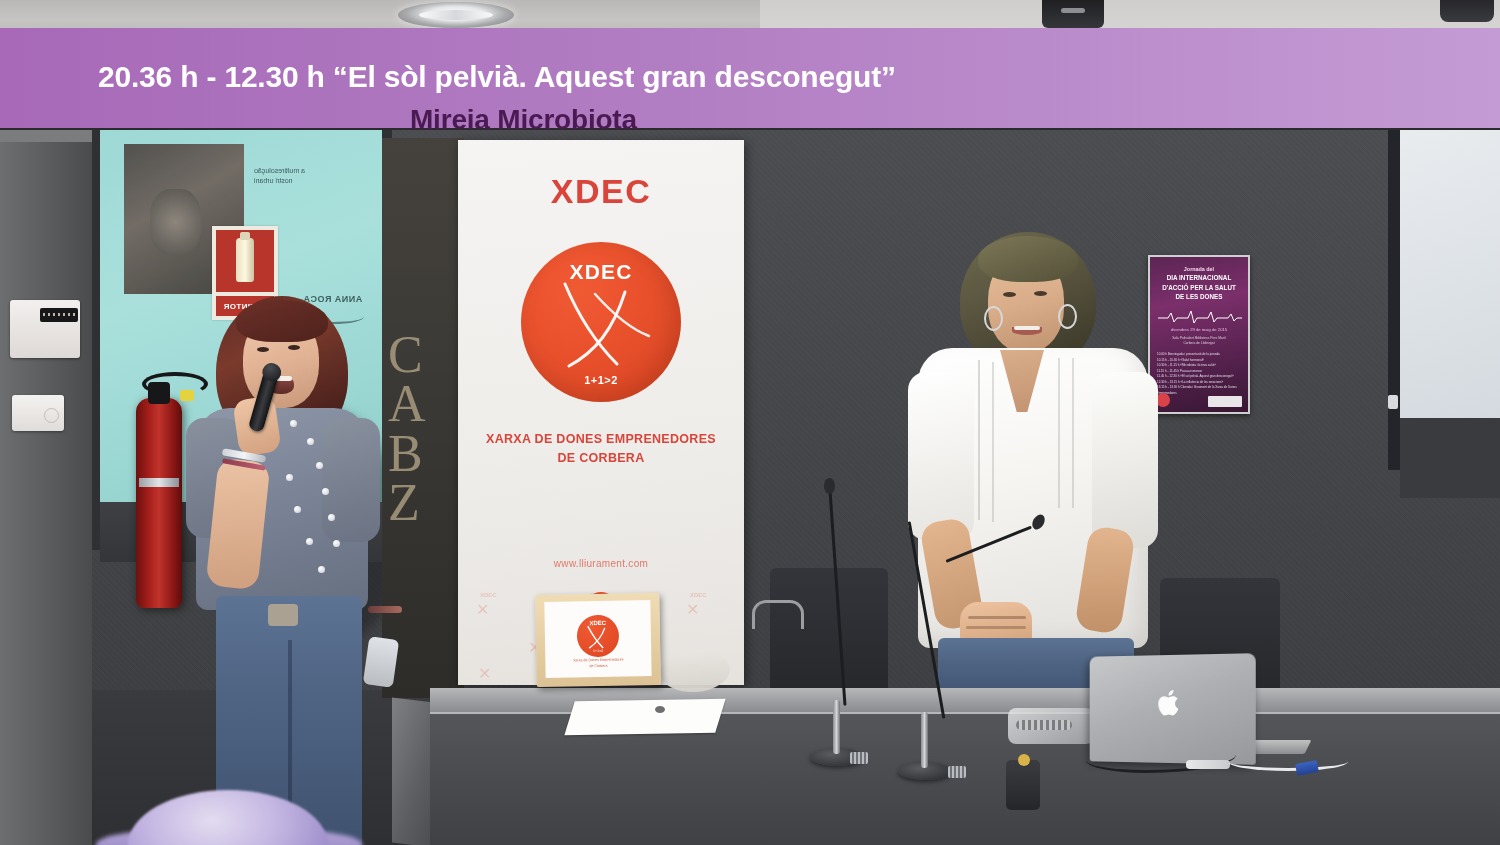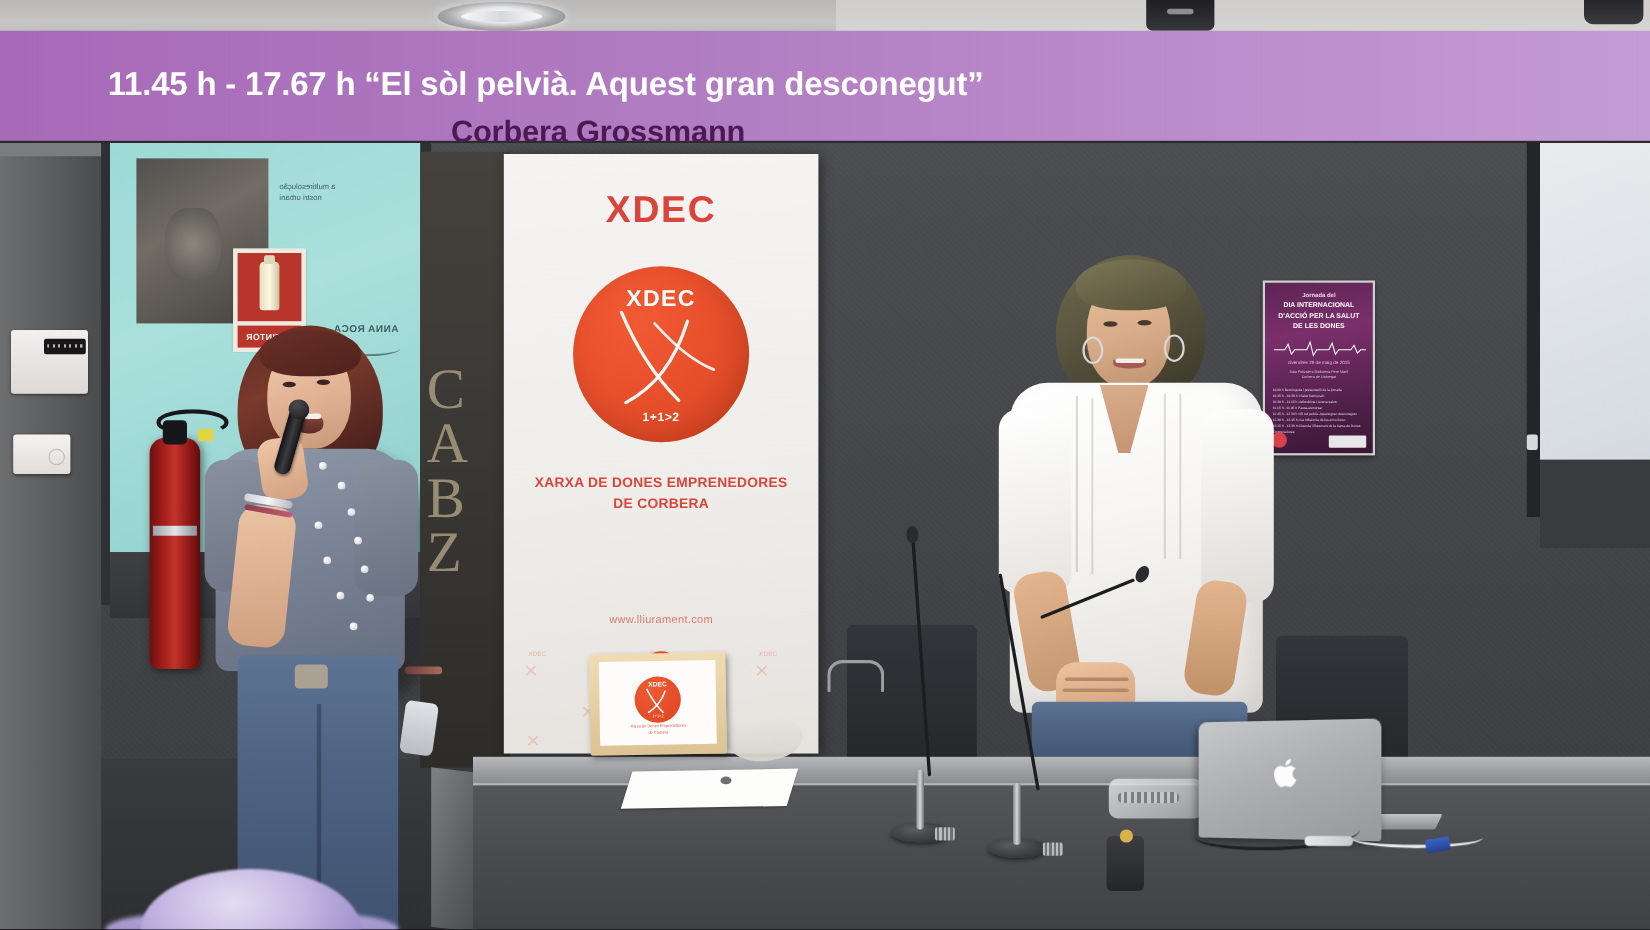--- a/index.html
+++ b/index.html
@@ -518,17 +518,17 @@
     <div class="adapter-blue"></div>
     <div style="position:absolute;left:1186px;top:760px;width:44px;height:9px;border-radius:4px;
       background:linear-gradient(90deg,#e8e9eb,#c9cacd);"></div>
 
     <div class="audience-body"></div>
     <div class="audience"></div>
 
   </div>
 
   <div class="titlebar">
-    <div class="title-line1">11.45 h - 17.67 h  “El sòl pelvià. Aquest gran desconegut”</div>
-    <div class="title-line2">Corbera Grossmann</div>
+    <div class="title-line1">20.36 h - 12.30 h  “El sòl pelvià. Aquest gran desconegut”</div>
+    <div class="title-line2">Mireia Microbiota</div>
   </div>
 
 </div>
 
 </body></html>

